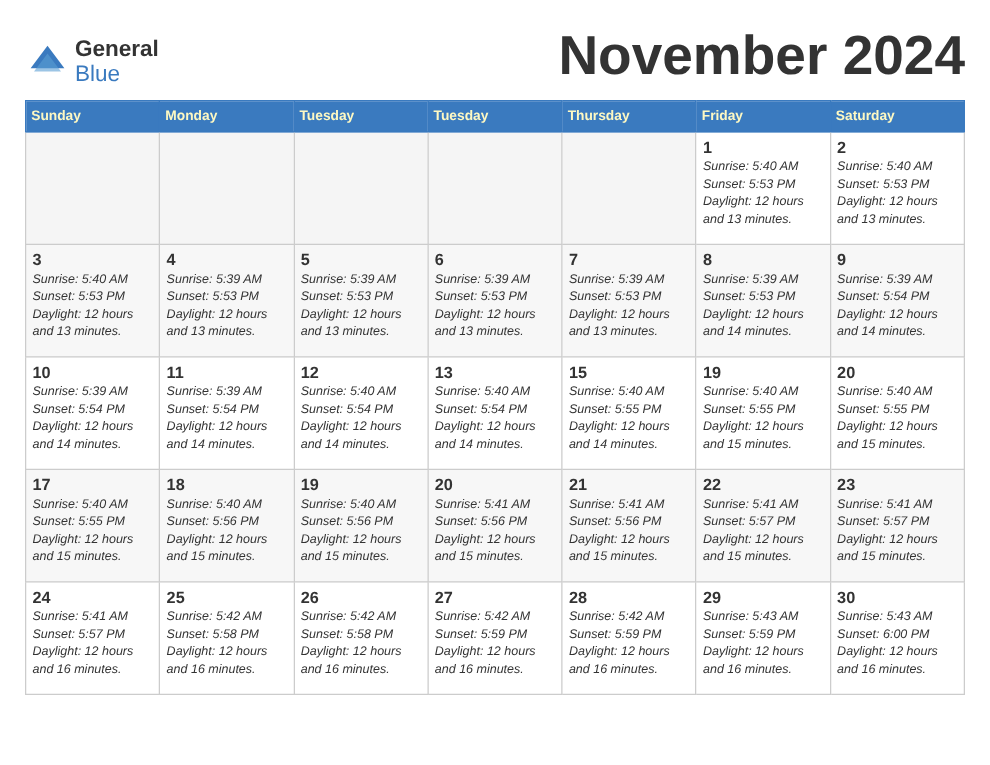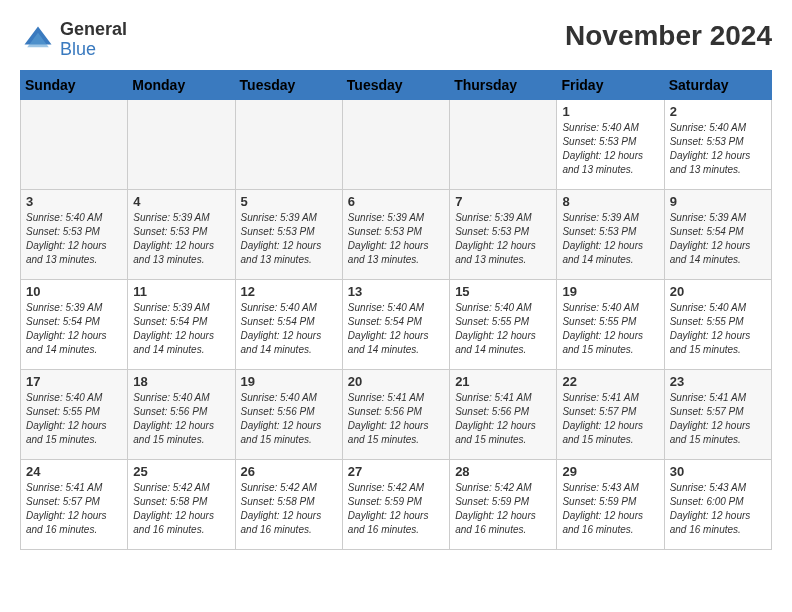--- a/index.html
+++ b/index.html
@@ -6,21 +6,21 @@
     body {
       font-family: Arial, sans-serif;
       background: #fff;
       width: 792px;
       min-height: 612px;
       padding: 20px;
     }
     .header {
       display: flex;
       justify-content: space-between;
-      align-items: flex-start;
+      align-items: flex-end;
       margin-bottom: 10px;
     }
     .logo {
       display: flex;
       align-items: center;
       gap: 4px;
     }
     .logo-text {
       display: flex;
       flex-direction: column;
@@ -37,37 +37,37 @@
       color: #3a7abf;
     }
     .logo-icon {
       width: 36px;
       height: 36px;
     }
     .title-area {
       text-align: right;
     }
     .month-title {
-      font-size: 28px;
+      font-size: 44px;
       font-weight: bold;
       color: #333;
     }
     .location {
       font-size: 15px;
       color: #555;
     }
     table {
       width: 100%;
       border-collapse: collapse;
       table-layout: fixed;
     }
     th {
       background-color: #3a7abf;
-      color: #000000;
-      font-size: 14px;
+      color: #fef9c3;
+      font-size: 11px;
       font-weight: bold;
       padding: 6px 4px;
       text-align: left;
       border: 1px solid #3a7abf;
     }
     td {
       vertical-align: top;
       border: 1px solid #ccc;
       padding: 4px 5px;
       font-size: 10.5px;

